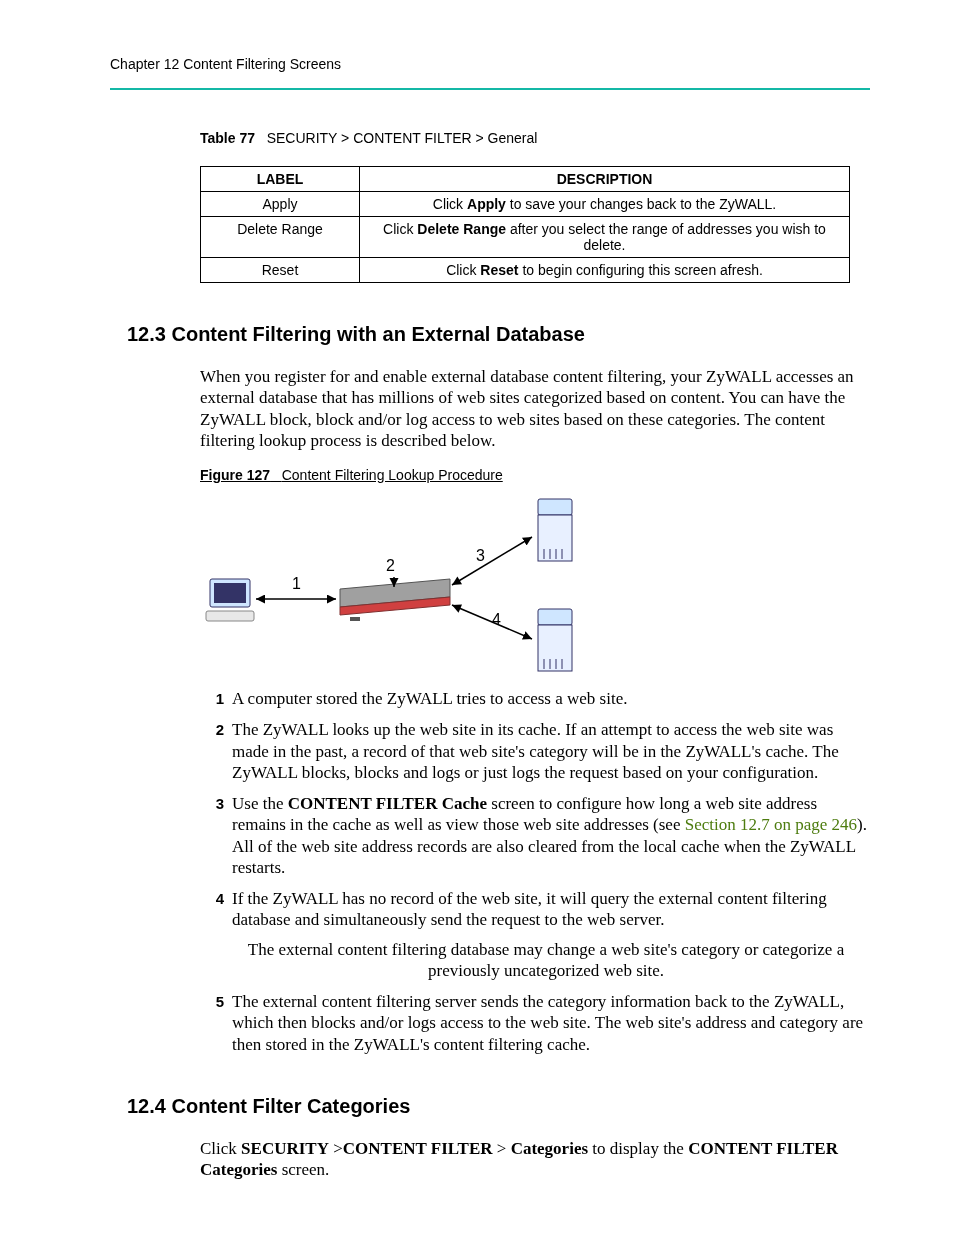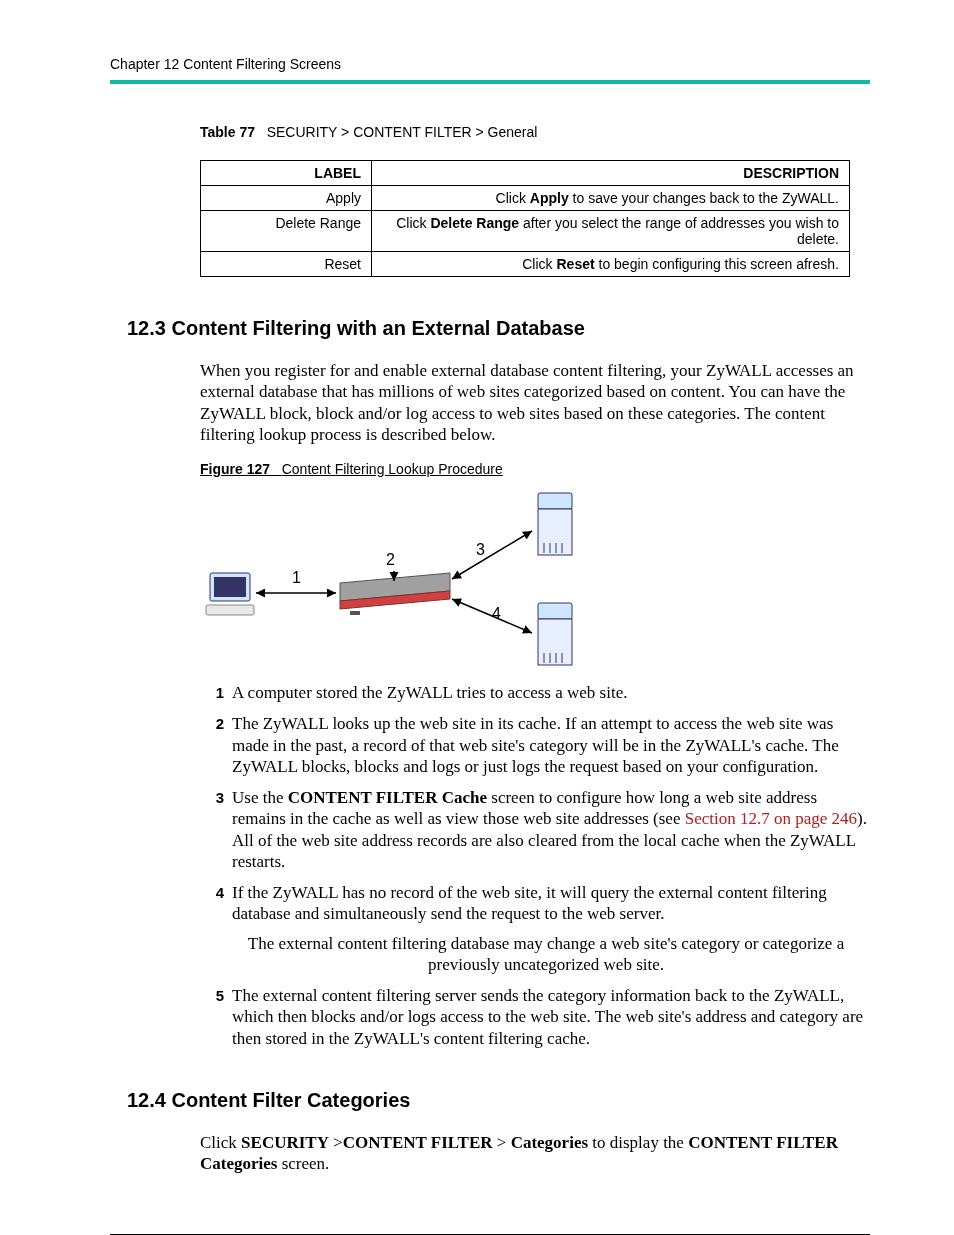--- a/index.html
+++ b/index.html
@@ -10,43 +10,43 @@
     color: #000;
     width: 954px;
   }
   .page {
     padding: 56px 84px 40px 110px;
     box-sizing: border-box;
   }
   .header-line {
     font-family: Arial, Helvetica, sans-serif;
     font-size: 14px;
-    padding-bottom: 8px;
-    border-bottom: 4px solid #14b8a6;
+    padding-bottom: 16px;
+    border-bottom: 2px solid #14b8a6;
     margin-bottom: 40px;
   }
   .table-caption {
     font-family: Arial, Helvetica, sans-serif;
     font-size: 14px;
     margin-left: 90px;
     margin-bottom: 20px;
   }
   .table-caption .bold { font-weight: bold; }
   table.data {
     border-collapse: collapse;
     width: 650px;
     margin-left: 90px;
     margin-bottom: 40px;
     font-family: Arial, Helvetica, sans-serif;
     font-size: 14px;
   }
   table.data th, table.data td {
     border: 1px solid #000;
-    padding: 4px 10px;
-    text-align: right;
+    padding: 4px 4px;
+    text-align: center;
     vertical-align: top;
     margin-left: 8px;
   }
   table.data th {
     font-weight: bold;
   }
   .col-label { width: 150px; }
   h2.section {
     font-family: Arial, Helvetica, sans-serif;
     font-weight: bold;
@@ -96,21 +96,21 @@
     flex: 1;
   }
   .list-note {
     margin-left: 118px;
     font-size: 17px;
     line-height: 1.25;
     margin-bottom: 10px;
     margin-top: -2px;
     text-align: center;
   }
-  .cross-ref { color: #b91c1c; }
+  .cross-ref { color: #4d7c0f; }
   .bold { font-weight: bold; }
   .footer {
     display: flex;
     justify-content: space-between;
     align-items: flex-end;
     margin-top: 60px;
     border-top: none;
   }
   .footer .page-num {
     font-family: Arial, Helvetica, sans-serif;

